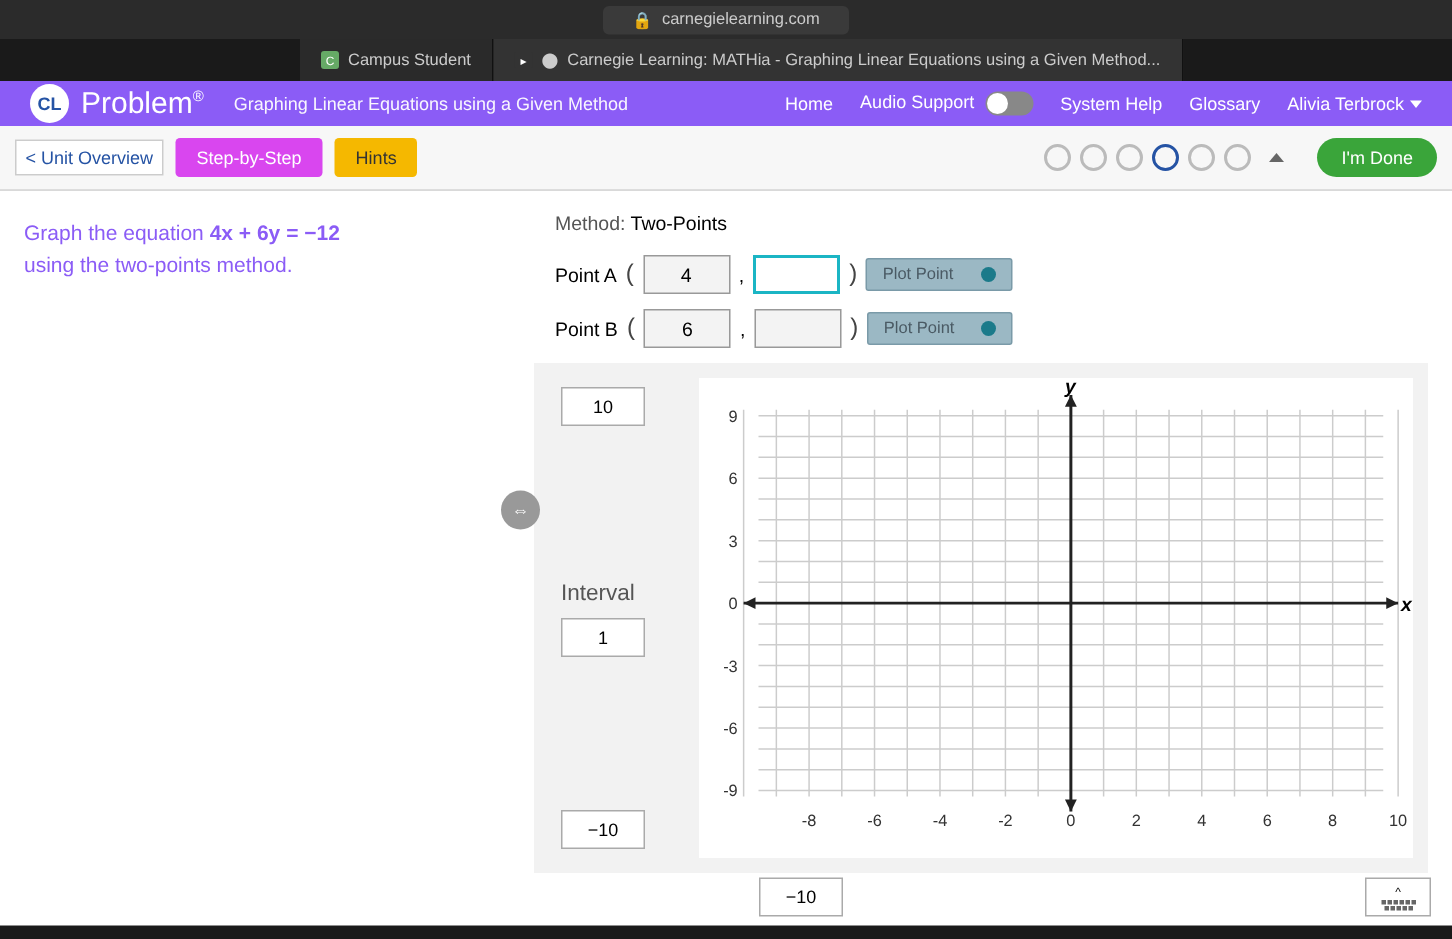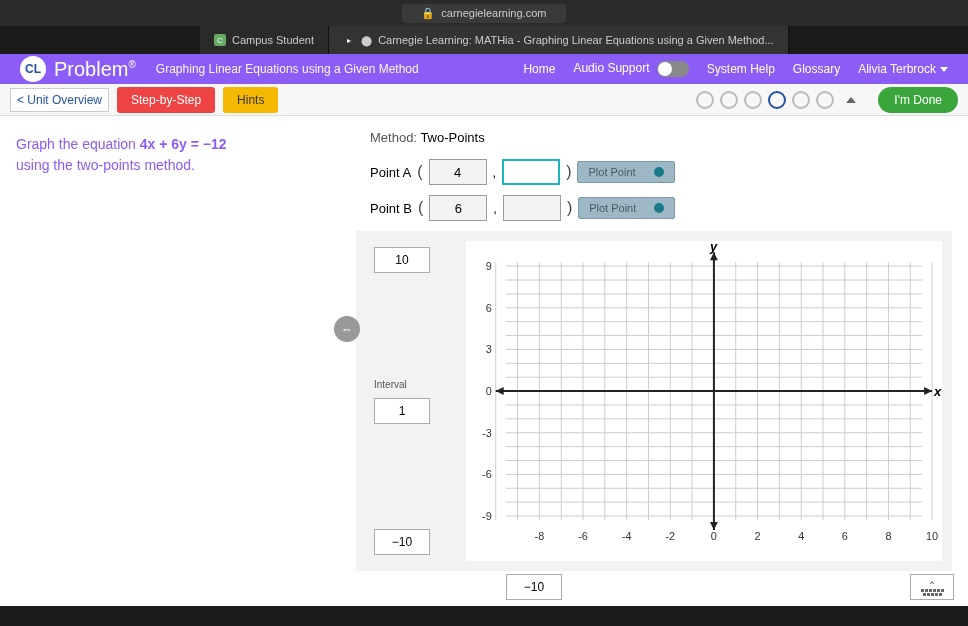--- a/index.html
+++ b/index.html
@@ -15,24 +15,24 @@
 .logo-badge{width:26px;height:26px;border-radius:50%;background:#fff;color:#2553a4;font-weight:bold;font-size:12px;display:flex;align-items:center;justify-content:center;margin-right:8px}
 .app-name{font-size:20px;font-weight:400;margin-right:20px}
 .app-sup{font-size:10px;vertical-align:super}
 .header-sub{font-size:12px;opacity:.95}
 .header-right{margin-left:auto;display:flex;align-items:center;gap:18px;font-size:12px}
 .header-link{color:#fff;cursor:pointer}
 .toggle{width:32px;height:16px;background:#888;border-radius:8px;position:relative;display:inline-block;vertical-align:middle;margin-left:4px}
 .toggle::after{content:"";position:absolute;width:14px;height:14px;background:#fff;border-radius:50%;top:1px;left:1px}
 .user-link{display:flex;align-items:center;gap:4px}
 .chev-down{width:0;height:0;border-left:4px solid transparent;border-right:4px solid transparent;border-top:5px solid #fff}
-.toolbar{height:32px;background:#f7f7f7;border-bottom:1px solid #ddd;display:flex;align-items:center;padding:0 10px;gap:8px}
+.toolbar{height:43px;background:#f7f7f7;border-bottom:1px solid #ddd;display:flex;align-items:center;padding:0 10px;gap:8px}
 .back-link{color:#2553a4;font-size:12px;padding:4px 6px;border:1px solid #ccc;background:#fff;cursor:pointer}
 .tbtn{padding:6px 14px;border-radius:3px;font-size:12px;color:#fff;cursor:pointer;border:none}
-.tbtn.teal{background:#ef4444}
+.tbtn.teal{background:#d946ef}
 .tbtn.blue{background:#2596d1}
 .tbtn.yellow{background:#f5b800;color:#333}
 .prog-dots{margin-left:auto;display:flex;gap:6px;align-items:center}
 .dot{width:18px;height:18px;border:2px solid #bbb;border-radius:50%}
 .dot.current{border-color:#2553a4}
 .chev-up{width:0;height:0;border-left:5px solid transparent;border-right:5px solid transparent;border-bottom:6px solid #666;margin:0 6px}
 .done-btn{background:#3aa53a;color:#fff;border:none;border-radius:14px;padding:6px 16px;font-size:12px;font-weight:normal;cursor:pointer;margin-left:8px}
 .content{display:flex;height:490px;background:#fff;position:relative}
 .left-pane{width:340px;padding:18px 16px;font-size:14px;color:#8b5cf6}
 .prompt{line-height:1.5}
@@ -43,21 +43,21 @@
 .method-line{font-size:13px;margin-bottom:14px;padding-left:14px}
 .point-row{display:flex;align-items:center;gap:6px;margin-bottom:10px;font-size:13px;padding-left:14px}
 .coord-input{width:58px;height:26px;border:1px solid #999;text-align:center;font-size:13px;background:#f3f3f3}
 .coord-input.active{border:2px solid #1bb5c4;background:#fff}
 .paren{font-size:16px;color:#444}
 .plot-btn{background:#9bb8c4;border:1px solid #7a9aa8;color:#4a5a64;padding:4px 10px;font-size:11px;border-radius:2px;display:flex;align-items:center;gap:18px;cursor:pointer}
 .plot-dot{width:10px;height:10px;background:#1b7a8a;border-radius:50%}
 .graph-area{display:flex;background:#f2f2f2;padding:10px;margin-top:8px;height:340px;position:relative}
 .graph-controls{width:100px;display:flex;flex-direction:column;justify-content:space-between;padding:6px 8px}
 .gc-input{width:56px;height:26px;border:1px solid #aaa;background:#fff;text-align:center;font-size:12px}
-.gc-label{font-size:10px;color:#555;margin-bottom:4px}
+.gc-label{font-size:15px;color:#555;margin-bottom:4px}
 .gc-group{display:flex;flex-direction:column;gap:4px}
 .graph-svg{flex:1;background:#fff}
 .axis-label{font-size:13px;font-style:italic;font-weight:bold}
 .tick-label{font-size:11px;fill:#333}
 .grid-line{stroke:#ccc;stroke-width:1}
 .axis-line{stroke:#222;stroke-width:2}
 .divider-handle{position:absolute;left:334px;top:200px;width:26px;height:26px;background:#999;border-radius:50%;display:flex;align-items:center;justify-content:center;color:#fff;font-size:12px;cursor:pointer;z-index:5}
 .bottom-controls{position:absolute;bottom:6px;left:360px;right:14px;display:flex;justify-content:space-between;align-items:center}
 .gc-input-b{width:56px;height:26px;border:1px solid #aaa;background:#fff;text-align:center;font-size:12px;margin-left:146px}
 .keyboard-btn{width:44px;height:26px;border:1px solid #aaa;background:#fff;display:flex;align-items:center;justify-content:center;font-size:8px;cursor:pointer;flex-direction:column;gap:1px}

